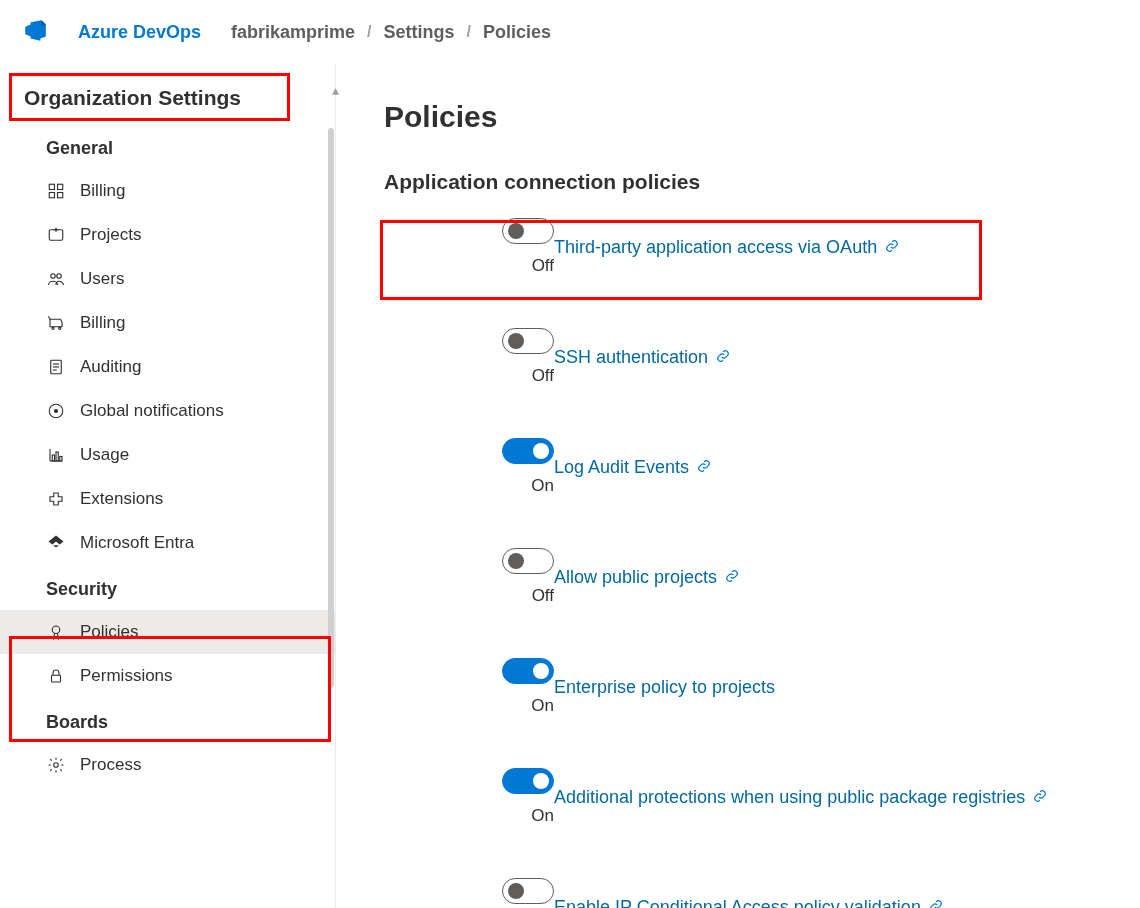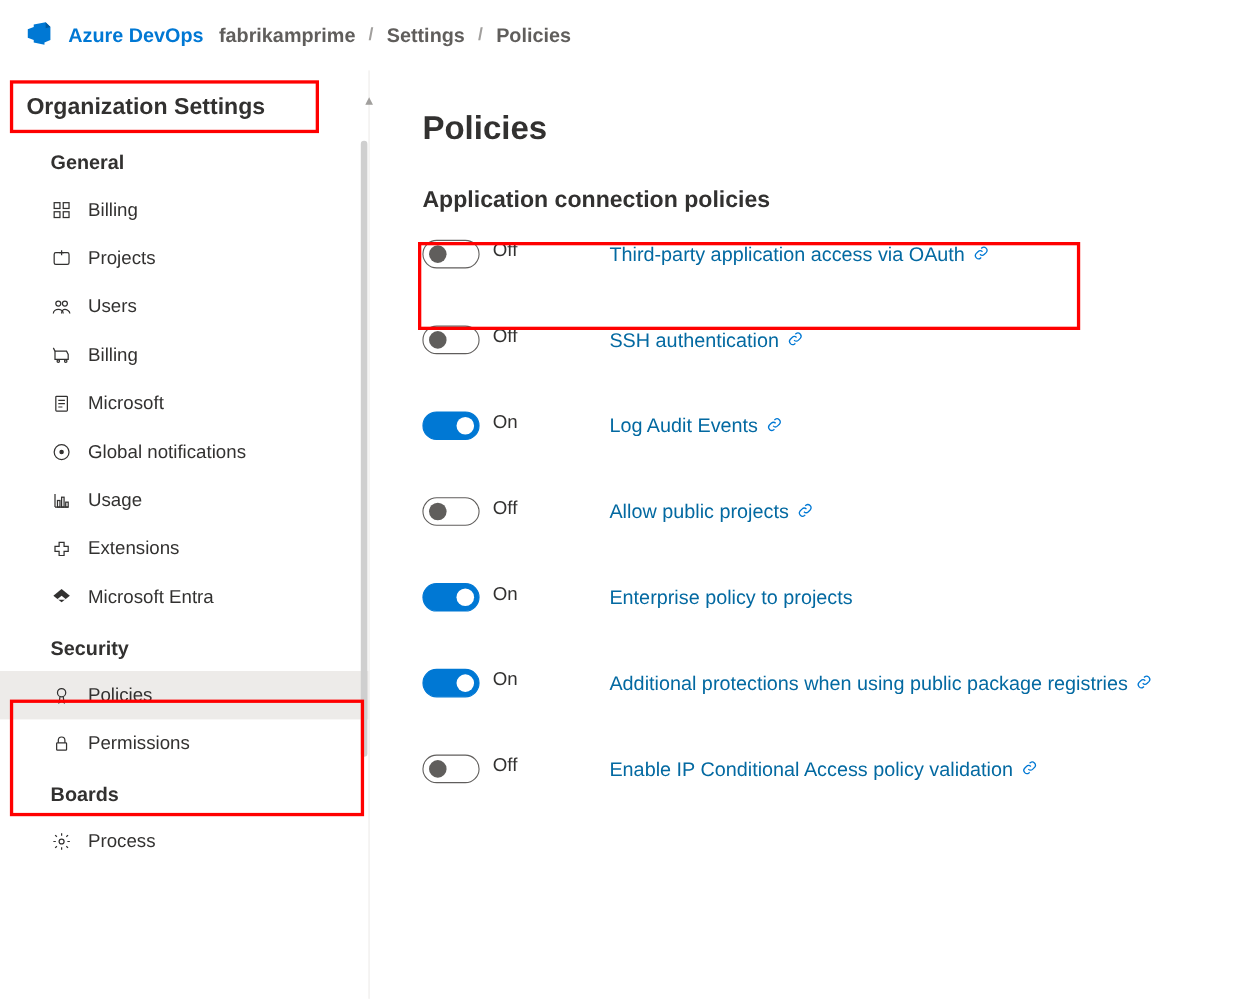--- a/index.html
+++ b/index.html
@@ -10,21 +10,21 @@
       background: #fff;
       width: 1140px;
       height: 908px;
       overflow: hidden;
     }
     
     .header {
       display: flex;
       align-items: center;
       padding: 12px 22px;
-      gap: 14px;
+      gap: 30px;
       height: 64px;
     }
     .logo-icon svg { width: 26px; height: 26px; }
     .product-name { color: #0078d4; font-weight: 600; font-size: 18px; }
     .breadcrumb { display: flex; align-items: center; gap: 12px; font-size: 18px; font-weight: bold; }
     .breadcrumb-sep { color: #a19f9d; font-size: 16px; }
     .breadcrumb-item { color: #605e5c; }
     
     .layout { display: flex; height: calc(908px - 64px); }
     .sidebar {
@@ -87,21 +87,21 @@
       overflow: hidden;
     }
     .page-title { font-size: 30px; font-weight: 600; margin-bottom: 36px; }
     .section-title { font-size: 21px; font-weight: 600; margin: 24px 0 18px 0; }
     .policy-row {
       display: flex;
       align-items: center;
       margin-bottom: 52px;
       position: relative;
     }
-    .toggle-container { width: 170px; display: flex; align-items: flex-start; gap: 12px; }
+    .toggle-container { width: 170px; display: flex; align-items: flex-end; gap: 12px; flex-direction: column; }
     .toggle {
       width: 52px; height: 26px;
       border: 1px solid #605e5c;
       border-radius: 13px;
       position: relative;
       background: #fff;
       cursor: pointer;
     }
     .toggle.on { background: #0078d4; border-color: #0078d4; }
     .toggle-knob {
@@ -222,21 +222,21 @@
 
     <div class="sidebar-item">
       <span class="icon">
         <svg viewBox="0 0 24 24" stroke="#323130" stroke-width="1.5" fill="none">
             <rect x="5" y="3" width="14" height="18" rx="1"></rect>
             <line x1="8" y1="8" x2="16" y2="8"></line>
             <line x1="8" y1="12" x2="16" y2="12"></line>
             <line x1="8" y1="16" x2="13" y2="16"></line>
           </svg>
       </span>
-      <span>Microsoft</span>
+      <span>Auditing</span>
     </div>
 
     <div class="sidebar-item">
       <span class="icon">
         <svg viewBox="0 0 24 24" stroke="#323130" stroke-width="1.5" fill="none">
             <circle cx="12" cy="12" r="9"></circle>
             <circle cx="12" cy="12" r="2" fill="#323130"></circle>
           </svg>
       </span>
       <span>Global notifications</span>

